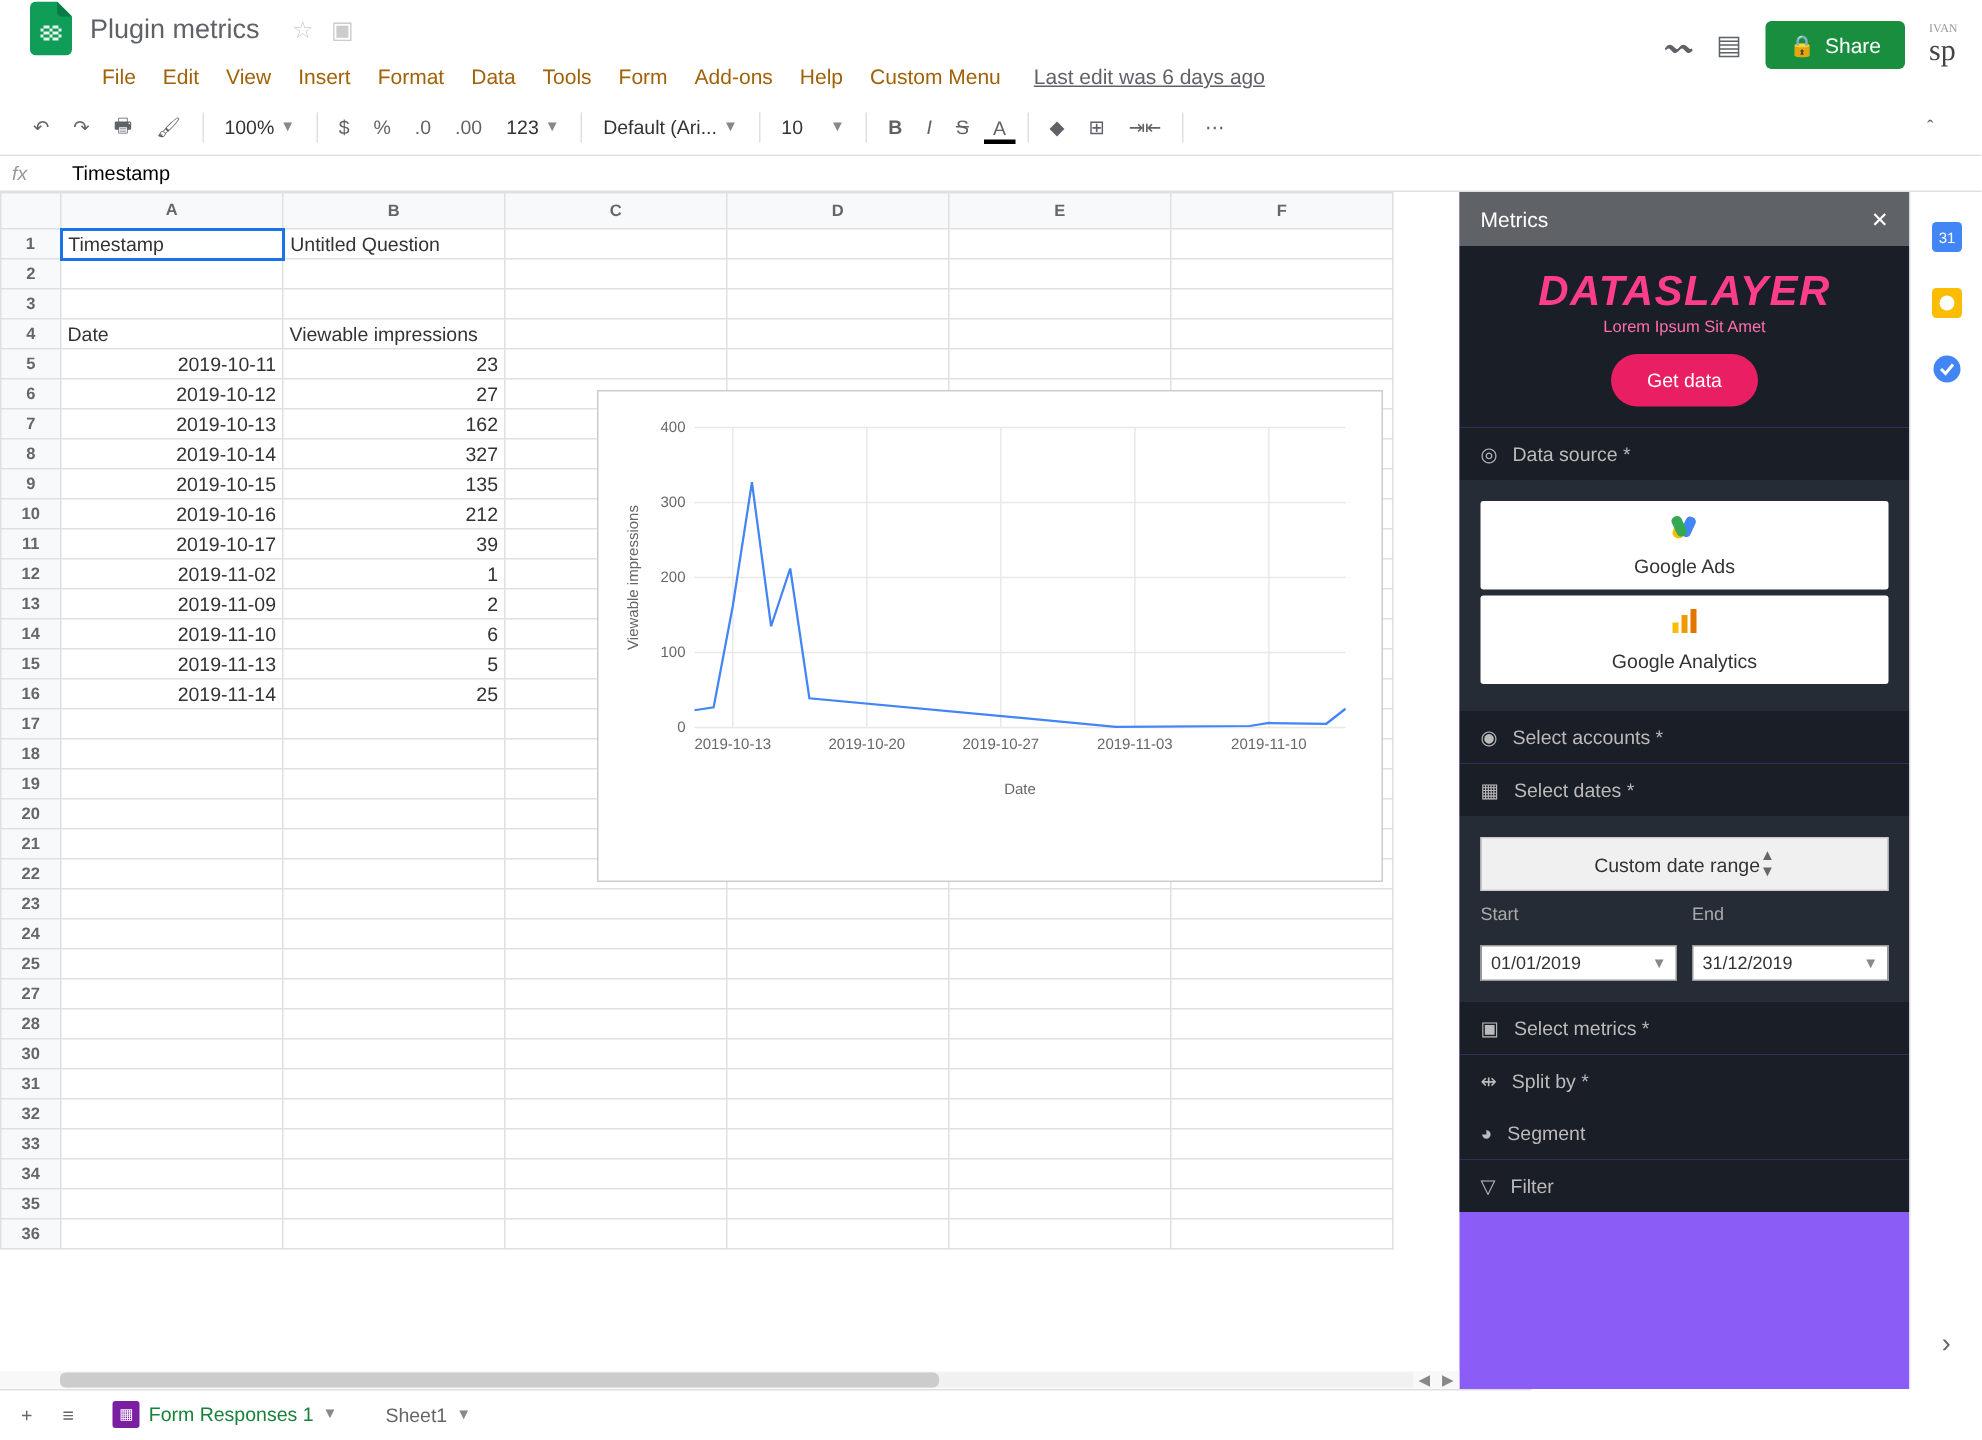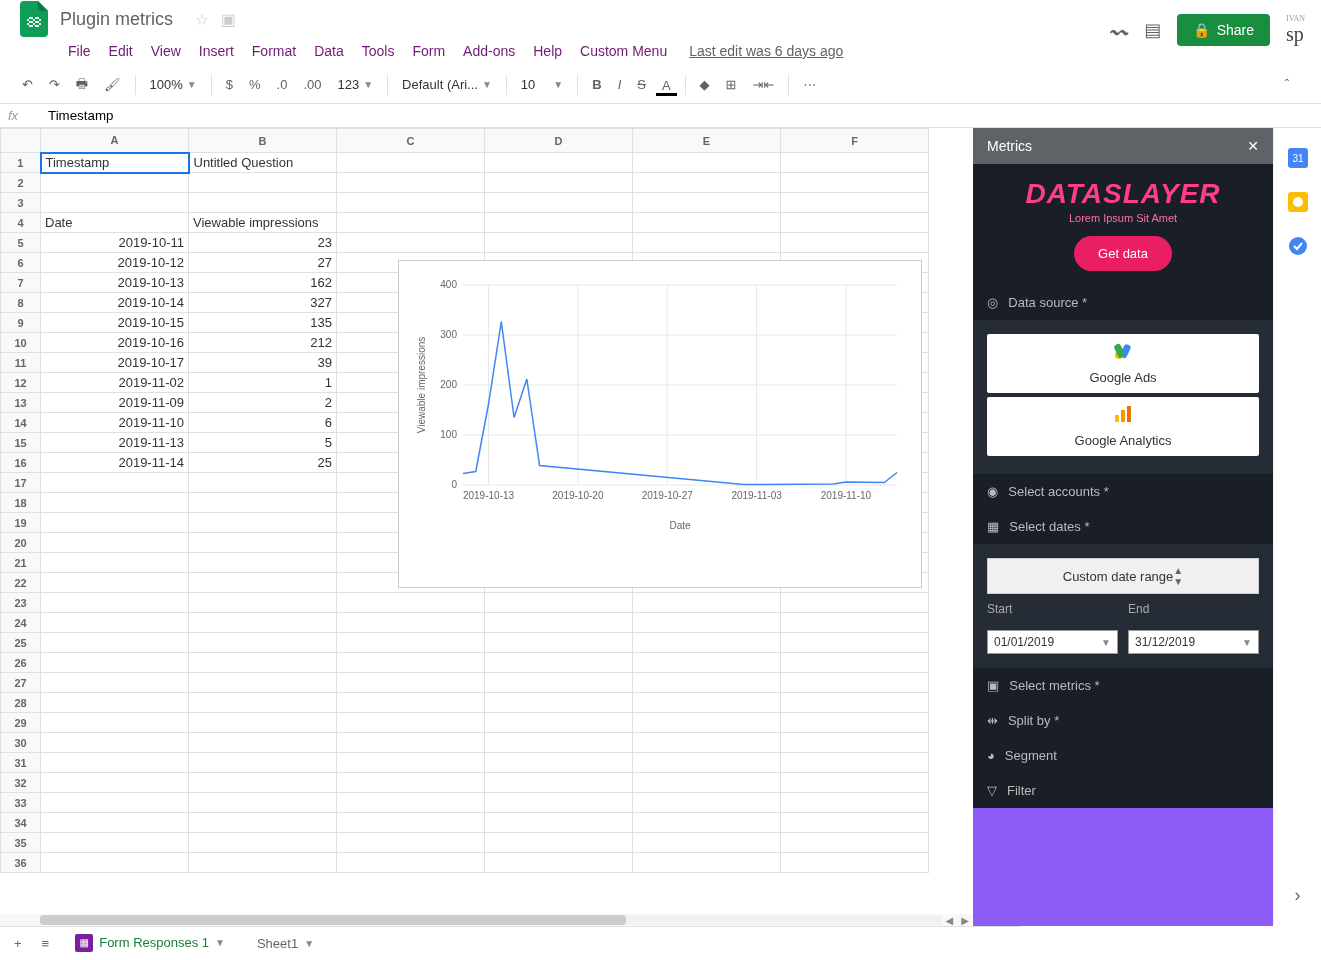--- a/index.html
+++ b/index.html
@@ -5,21 +5,21 @@
 * { box-sizing: border-box; margin: 0; padding: 0; }
 body { font-family: Arial, sans-serif; font-size: 13px; color: #333; overflow: hidden; width: 1321px; height: 960px; background: #fff; }
 
 .top-bar { display: flex; align-items: center; padding: 2px 16px 0; height: 36px; }
 .sheets-logo { width: 36px; height: 36px; display: flex; align-items: center; justify-content: center; margin-right: 8px; }
 .doc-title-area { flex: 1; }
 .doc-title { font-size: 18px; color: #5f6368; margin-right: 10px; display: inline-block; }
 .star-icon, .folder-icon { color: #ccc; font-size: 16px; margin-left: 8px; cursor: pointer; }
 
 .menu-bar { display: flex; align-items: center; padding: 0 16px 0 60px; height: 30px; gap: 2px; }
-.menu-item { padding: 4px 8px; cursor: pointer; color: #701a75; font-size: 14px; }
+.menu-item { padding: 4px 8px; cursor: pointer; color: #a16207; font-size: 14px; }
 .last-edit { color: #5f6368; text-decoration: underline; margin-left: 12px; font-size: 14px; }
 
 .top-right { position: absolute; right: 16px; top: 14px; display: flex; align-items: center; gap: 16px; }
 .share-btn { background: #1a8e3f; color: #fff; padding: 8px 16px; border-radius: 4px; display: flex; align-items: center; gap: 6px; cursor: pointer; font-size: 14px; font-weight: 500; }
 .sp-logo { font-family: serif; font-size: 20px; color: #444; }
 .sp-logo .ivan { font-size: 8px; display: block; color: #999; }
 
 .toolbar { display: flex; align-items: center; padding: 4px 16px; border-bottom: 1px solid #e0e0e0; gap: 4px; height: 38px; }
 .tb-sep { width: 1px; height: 20px; background: #e0e0e0; margin: 0 4px; }
 .tb-btn { padding: 4px 6px; cursor: pointer; color: #5f6368; display: flex; align-items: center; }
@@ -407,48 +407,30 @@
           <tr>
             <th class="row-hdr">25</th>
             <td class="cell"></td>
             <td class="cell"></td>
             <td class="cell"></td>
             <td class="cell"></td>
             <td class="cell"></td>
             <td class="cell"></td>
           </tr>
           <tr>
-            <th class="row-hdr">26</th>
-            <td class="cell"></td>
-            <td class="cell"></td>
-            <td class="cell"></td>
-            <td class="cell"></td>
-            <td class="cell"></td>
-            <td class="cell"></td>
-          </tr>
-          <tr>
             <th class="row-hdr">27</th>
             <td class="cell"></td>
             <td class="cell"></td>
             <td class="cell"></td>
             <td class="cell"></td>
             <td class="cell"></td>
             <td class="cell"></td>
           </tr>
           <tr>
             <th class="row-hdr">28</th>
-            <td class="cell"></td>
-            <td class="cell"></td>
-            <td class="cell"></td>
-            <td class="cell"></td>
-            <td class="cell"></td>
-            <td class="cell"></td>
-          </tr>
-          <tr>
-            <th class="row-hdr">29</th>
             <td class="cell"></td>
             <td class="cell"></td>
             <td class="cell"></td>
             <td class="cell"></td>
             <td class="cell"></td>
             <td class="cell"></td>
           </tr>
           <tr>
             <th class="row-hdr">30</th>
             <td class="cell"></td>

